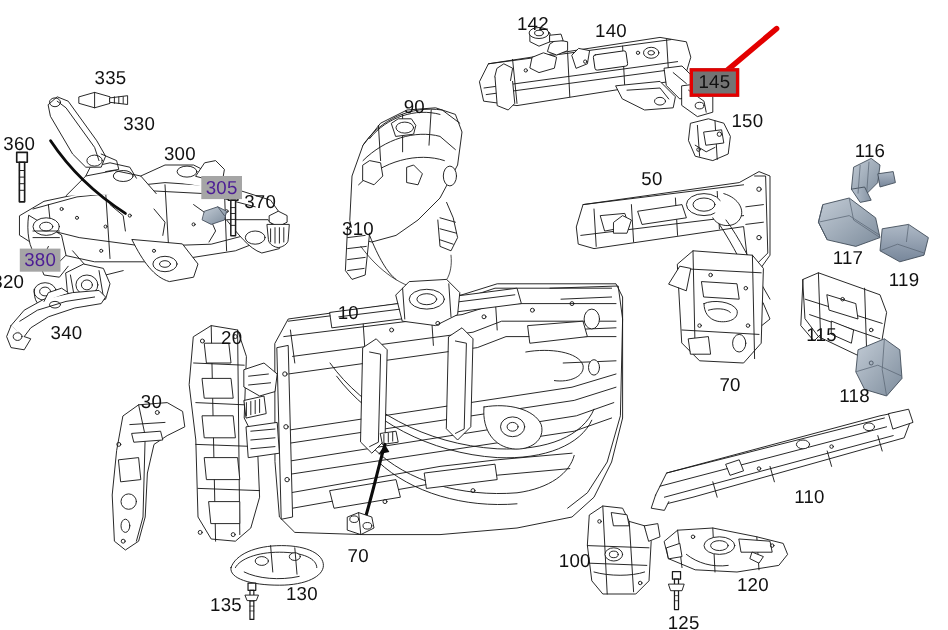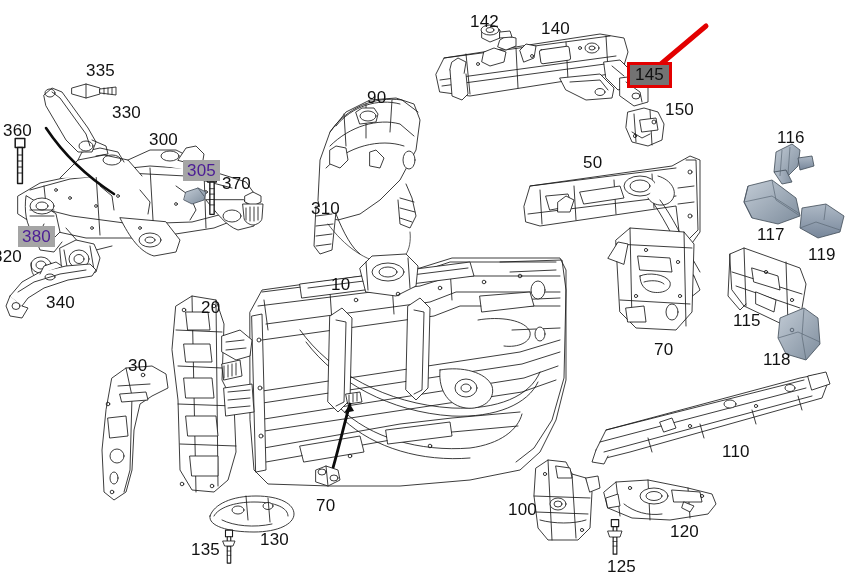--- a/index.html
+++ b/index.html
@@ -492,22 +492,22 @@
       <div class="lbl" style="left: 367px; top: 89px;">90</div>
       <div class="lbl hl" style="left: 183px; top: 160px;">305</div>
       <div class="lbl" style="left: 222px; top: 175px;">370</div>
       <div class="lbl" style="left: 263px; top: 200px; margin-left: 48px;">310</div>
       <div class="lbl" style="left: 583px; top: 154px;">50</div>
       <div class="lbl" style="left: 757px; top: 226px;">117</div>
       <div class="lbl" style="left: 808px; top: 246px;">119</div>
       <div class="lbl hl" style="left: 18px; top: 226px;">380</div>
       <div class="lbl" style="left: -7px; top: 248px;">320</div>
       <div class="lbl" style="left: 46px; top: 294px;">340</div>
-      <div class="lbl" style="left: 331px; top: 276px;">10</div>
-      <div class="lbl" style="left: 733px; top: 312px; text-align: right;">115</div>
+      <div class="lbl" style="left: 307px; top: 276px;">10</div>
+      <div class="lbl" style="left: 733px; top: 296px; text-align: right;">115</div>
       <div class="lbl" style="left: 654px; top: 341px;">70</div>
       <div class="lbl" style="left: 763px; top: 351px;">118</div>
       <div class="lbl" style="left: 201px; top: 299px;">20</div>
       <div class="lbl" style="left: 128px; top: 357px;">30</div>
       <div class="lbl" style="left: 722px; top: 443px;">110</div>
       <div class="lbl" style="left: 316px; top: 497px;">70</div>
       <div class="lbl" style="left: 508px; top: 501px;">100</div>
       <div class="lbl" style="left: 670px; top: 523px;">120</div>
       <div class="lbl" style="left: 260px; top: 531px; text-align: right;">130</div>
       <div class="lbl" style="left: 191px; top: 541px;">135</div>

